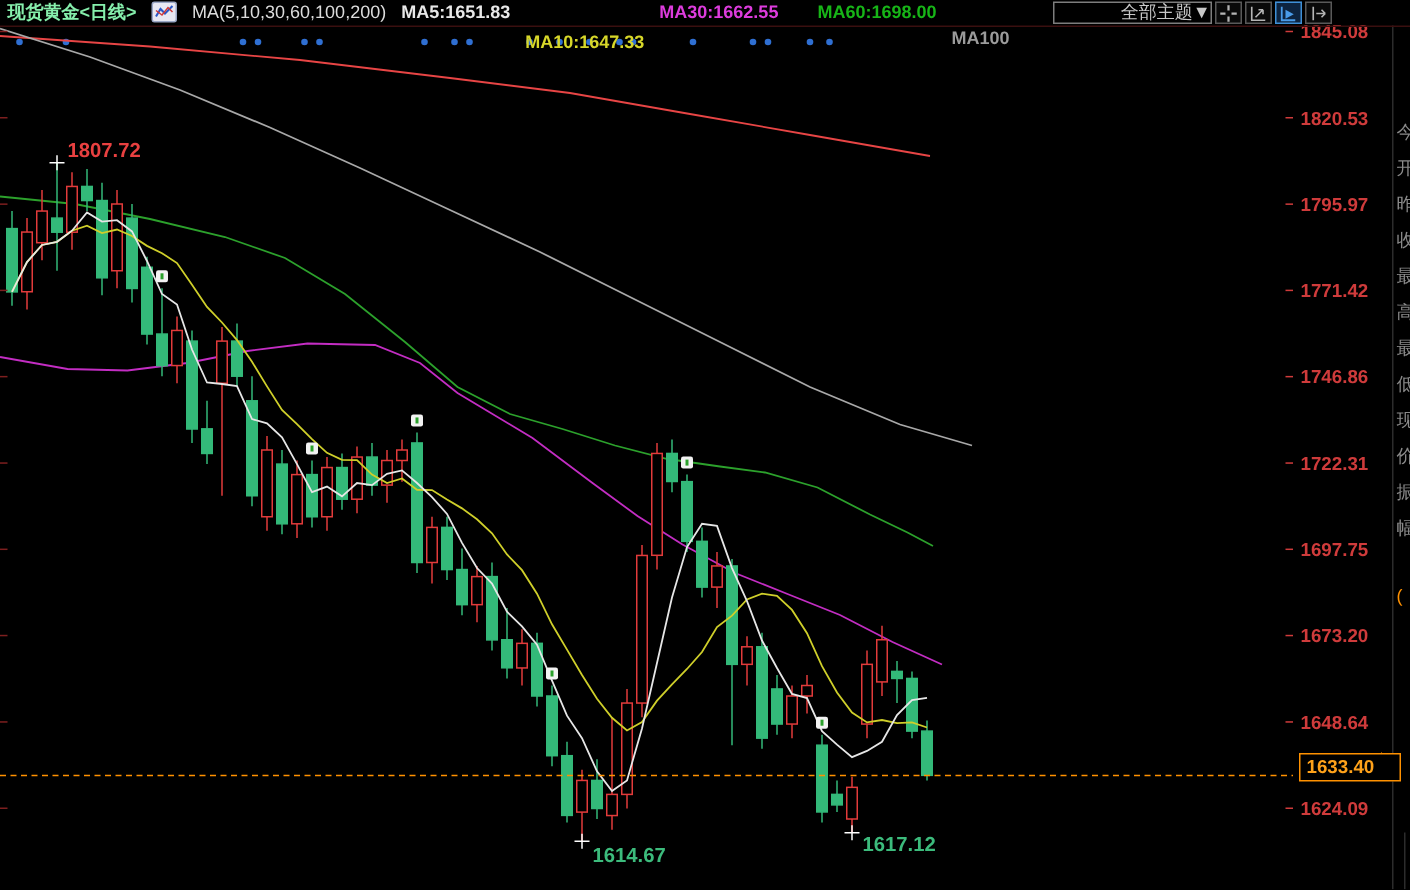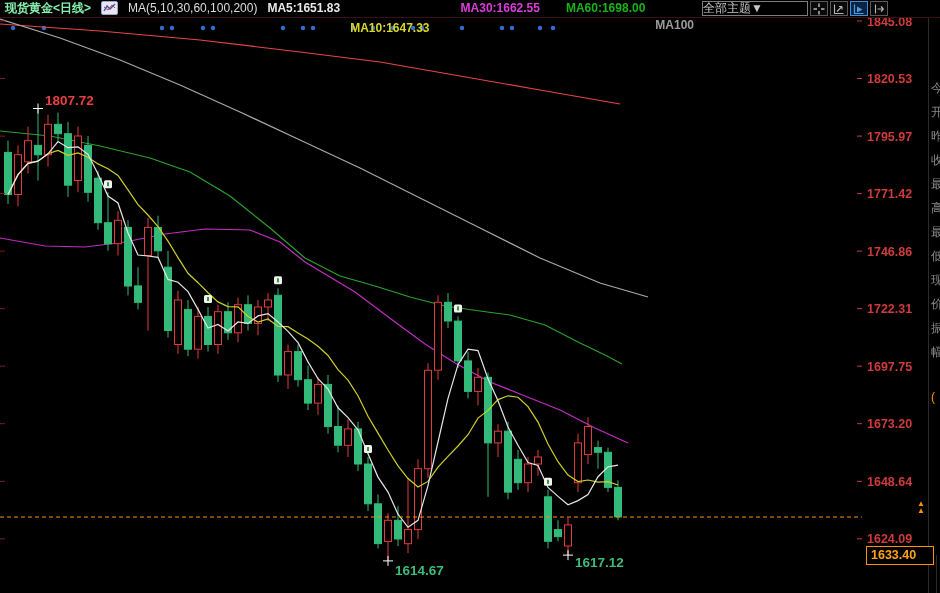--- a/index.html
+++ b/index.html
@@ -10,21 +10,21 @@
        gap:10px;padding-left:5px;font-size:12px;z-index:6;white-space:nowrap;}
   .hdr-sep{position:absolute;top:17px;left:0;width:940px;height:1px;background:#3a0f0f;z-index:5;}
   .sym{color:#86efac;font-weight:bold;}
   .period{color:#86efac;font-weight:bold;}
   .chart-ico{width:15px;height:12px;background:#e8e8f2;border:1px solid #9aa6c4;border-radius:2px;
              display:inline-flex;align-items:center;justify-content:center;}
   .magroup{color:#dcdcdc;}
   .hdr-item{font-weight:bold;}
   
   .theme-btn{position:absolute;left:702px;top:1px;width:104px;height:13px;border:1px solid #7d7d7d;
-             color:#c8c8c8;font-size:12px;line-height:13px;text-align:left;z-index:7;cursor:pointer;}
+             color:#c8c8c8;font-size:12px;line-height:13px;text-align:right;z-index:7;cursor:pointer;}
   .tbtn{position:absolute;top:1px;width:16px;height:13px;border:1px solid #595959;background:#0a0a0a;
         display:flex;align-items:center;justify-content:center;z-index:7;cursor:pointer;}
   .tbtn.active{border-color:#3f8fd6;background:#0d2440;}
   
   .badge{position:absolute;left:866px;width:62px;height:17px;border:1px solid #ff9100;background:#000;
          color:#ffa21a;font-size:12.5px;font-weight:bold;line-height:17px;padding-left:4px;z-index:8;}
   .arrows{position:absolute;left:915px;width:12px;color:#ff9100;font-size:8px;line-height:7px;
           text-align:center;z-index:8;}
   
   .vsep{position:absolute;left:928px;top:17px;width:1px;height:576px;background:#2c2c2c;z-index:4;}
@@ -322,21 +322,21 @@
     </span>
     <span class="chart-ico">
       <svg width="13" height="10" viewBox="0 0 13 10">
         <polyline points="1,8 4,3 7,6 12,1" fill="none" stroke="#2b59c8" stroke-width="1.4"></polyline>
         <polyline points="1,4 5,7 9,2 12,5" fill="none" stroke="#d03a3a" stroke-width="1"></polyline>
       </svg>
     </span>
     <span class="magroup">MA(5,10,30,60,100,200)</span>
     <span class="hdr-item" style="color: rgb(232, 232, 232);">MA5:1651.83</span>
     <span class="hdr-item" style="color: rgb(215, 215, 41); margin-top: 39px;">MA10:1647.33</span>
-    <span class="hdr-item" style="color: rgb(221, 60, 221); margin-left: 21px;">MA30:1662.55</span>
+    <span class="hdr-item" style="color: rgb(221, 60, 221);">MA30:1662.55</span>
     <span class="hdr-item" style="color: rgb(23, 181, 23); padding-left: 16px;">MA60:1698.00</span>
     <span class="hdr-item" style="color: rgb(155, 155, 155); margin-top: 33px;">MA100</span>
   </div>
   <div class="hdr-sep"></div>
 
   <div class="theme-btn">全部主题▼</div>
   <div class="tbtn" style="left:810px;">
     <svg width="12" height="12" viewBox="0 0 12 12">
       <path d="M6 .5V4 M6 8v3.5 M.5 6H4 M8 6h3.5" stroke="#b5b5b5" stroke-width="1.5" fill="none"></path>
     </svg>
@@ -354,21 +354,21 @@
   </div>
   <div class="tbtn" style="left:870px;">
     <svg width="12" height="12" viewBox="0 0 12 12">
       <path d="M2.5 1.5v9 M4.5 6h6 M10.5 6 8 3.5 M10.5 6 8 8.5" stroke="#b5b5b5" stroke-width="1.1" fill="none"></path>
     </svg>
   </div>
 
   <div class="arrows" style="top: 500px;">
     <span>▲</span><br><span>▲</span>
   </div>
-  <div class="badge" style="top: 546px;">
+  <div class="badge" style="top: 502px;">
     <span>1633.40</span>
   </div>
 
   <div class="vsep"></div>
   <div class="vsep2"></div>
   <div class="side" id="side-panel">
       <span style="top: 80px;">今</span>
       <span style="top: 104px;">开</span>
       <span style="top: 128px;">昨</span>
       <span style="top: 152px;">收</span>

